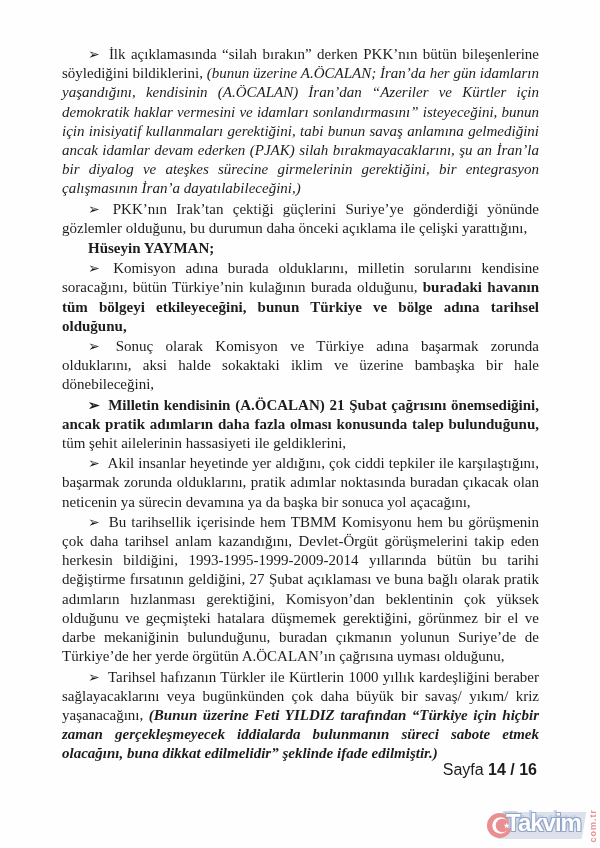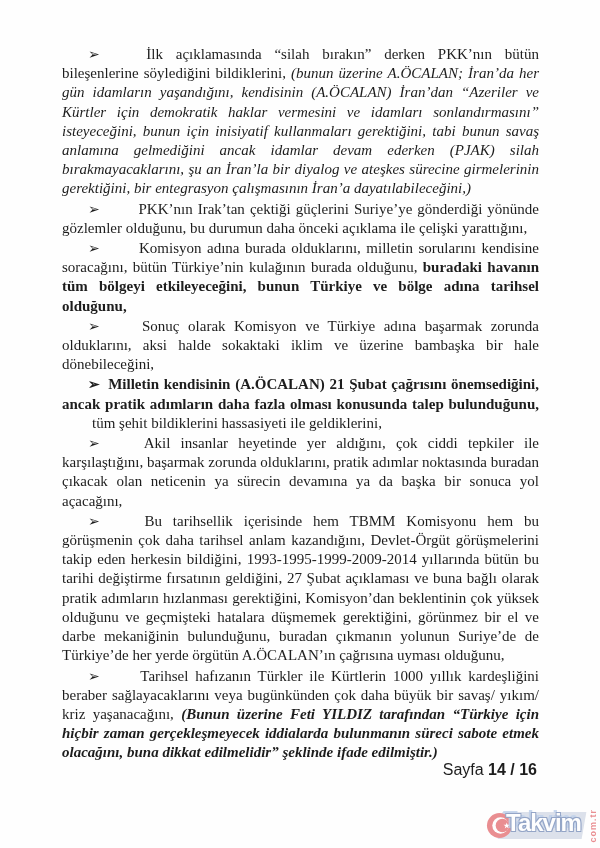--- a/index.html
+++ b/index.html
@@ -24,21 +24,21 @@
     text-align:justify;
   }
   .para{
     margin:0 0 1px 0;
     text-indent:26px;
   }
   .bullet{
     font-size:14px;
     padding-right:4px;
   }
-  .seg-regular{font-weight:normal;font-style:normal;margin-left:30px;}
+  .seg-regular{font-weight:normal;font-style:normal;}
   .seg-bold{font-weight:bold;font-style:normal;}
   .seg-italic{font-weight:normal;font-style:italic;}
   .seg-bold-italic{font-weight:bold;font-style:italic;}
 
   .footer{
     position:absolute;
     top:761px;right:63px;
     font-family:"Liberation Sans", sans-serif;
     font-size:16px;
     color:#1d1d1d;
@@ -90,23 +90,24 @@
   }
 </style>
 </head>
 <body>
 
 <div class="page">
 
   <div class="doc-body">
       <p class="para"><span class="bullet">➢ </span><span class="seg-regular">İlk açıklamasında “silah bırakın” derken PKK’nın bütün bileşenlerine söylediğini bildiklerini, </span><span class="seg-italic">(bunun üzerine A.ÖCALAN; İran’da her gün idamların yaşandığını, kendisinin (A.ÖCALAN) İran’dan “Azeriler ve Kürtler için demokratik haklar vermesini ve idamları sonlandırmasını” isteyeceğini, bunun için inisiyatif kullanmaları gerektiğini, tabi bunun savaş anlamına gelmediğini ancak idamlar devam ederken (PJAK) silah bırakmayacaklarını, şu an İran’la bir diyalog ve ateşkes sürecine girmelerinin gerektiğini, bir entegrasyon çalışmasının İran’a dayatılabileceğini,)</span></p>
       <p class="para"><span class="bullet">➢ </span><span class="seg-regular">PKK’nın Irak’tan çektiği güçlerini Suriye’ye gönderdiği yönünde gözlemler olduğunu, bu durumun daha önceki açıklama ile çelişki yarattığını,</span></p>
+      <p class="para"><span class="seg-bold">Hüseyin YAYMAN;</span></p>
       <p class="para"><span class="bullet">➢ </span><span class="seg-regular">Komisyon adına burada olduklarını, milletin sorularını kendisine soracağını, bütün Türkiye’nin kulağının burada olduğunu, </span><span class="seg-bold">buradaki havanın tüm bölgeyi etkileyeceğini, bunun Türkiye ve bölge adına tarihsel olduğunu,</span></p>
       <p class="para"><span class="bullet">➢ </span><span class="seg-regular">Sonuç olarak Komisyon ve Türkiye adına başarmak zorunda olduklarını, aksi halde sokaktaki iklim ve üzerine bambaşka bir hale dönebileceğini,</span></p>
-      <p class="para"><span class="bullet seg-bold">➢ </span><span class="seg-bold">Milletin kendisinin (A.ÖCALAN) 21 Şubat çağrısını önemsediğini, ancak pratik adımların daha fazla olması konusunda talep bulunduğunu, </span><span class="seg-regular">tüm şehit bildiklerini hassasiyeti ile geldiklerini,</span></p>
+      <p class="para"><span class="bullet seg-bold">➢ </span><span class="seg-bold">Milletin kendisinin (A.ÖCALAN) 21 Şubat çağrısını önemsediğini, ancak pratik adımların daha fazla olması konusunda talep bulunduğunu, </span><span class="seg-regular">tüm şehit ailelerinin hassasiyeti ile geldiklerini,</span></p>
       <p class="para"><span class="bullet">➢ </span><span class="seg-regular">Akil insanlar heyetinde yer aldığını, çok ciddi tepkiler ile karşılaştığını, başarmak zorunda olduklarını, pratik adımlar noktasında buradan çıkacak olan neticenin ya sürecin devamına ya da başka bir sonuca yol açacağını,</span></p>
       <p class="para"><span class="bullet">➢ </span><span class="seg-regular">Bu tarihsellik içerisinde hem TBMM Komisyonu hem bu görüşmenin çok daha tarihsel anlam kazandığını, Devlet-Örgüt görüşmelerini takip eden herkesin bildiğini, 1993-1995-1999-2009-2014 yıllarında bütün bu tarihi değiştirme fırsatının geldiğini, 27 Şubat açıklaması ve buna bağlı olarak pratik adımların hızlanması gerektiğini, Komisyon’dan beklentinin çok yüksek olduğunu ve geçmişteki hatalara düşmemek gerektiğini, görünmez bir el ve darbe mekaniğinin bulunduğunu, buradan çıkmanın yolunun Suriye’de de Türkiye’de her yerde örgütün A.ÖCALAN’ın çağrısına uyması olduğunu,</span></p>
       <p class="para"><span class="bullet">➢ </span><span class="seg-regular">Tarihsel hafızanın Türkler ile Kürtlerin 1000 yıllık kardeşliğini beraber sağlayacaklarını veya bugünkünden çok daha büyük bir savaş/ yıkım/ kriz yaşanacağını, </span><span class="seg-bold-italic">(Bunun üzerine Feti YILDIZ tarafından “Türkiye için hiçbir zaman gerçekleşmeyecek iddialarda bulunmanın süreci sabote etmek olacağını, buna dikkat edilmelidir” şeklinde ifade edilmiştir.)</span></p>
     </div>
 
   <div class="footer">
     <span>Sayfa </span><span class="pg">14 / 16</span>
   </div>
 
   <div class="watermark">

